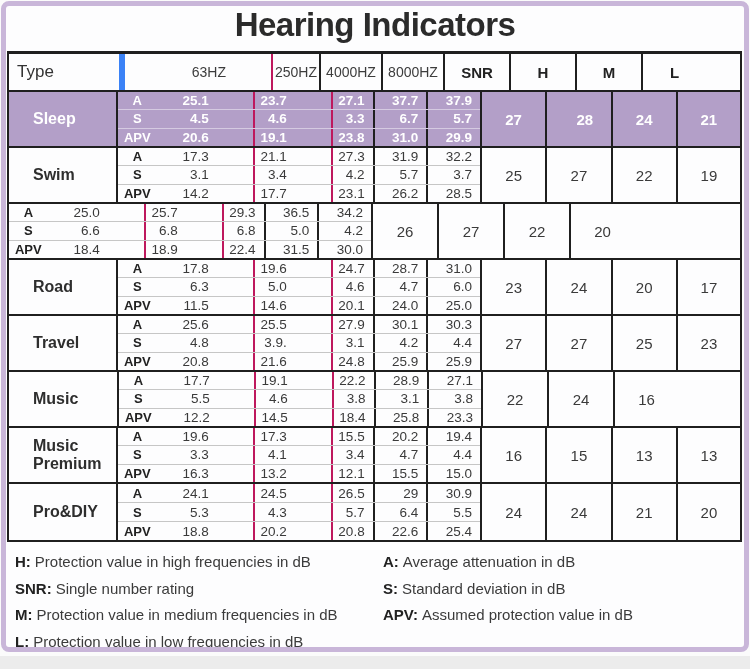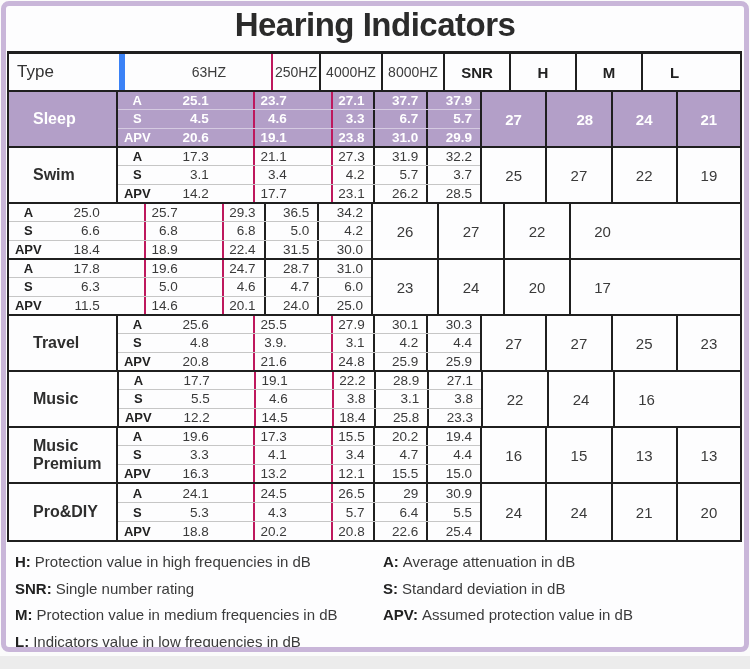--- a/index.html
+++ b/index.html
@@ -188,20 +188,21 @@
               <div class="cell val val-3">31.5</div>
               <div class="cell val val-4">30.0</div>
             </div>
           </div>
           <div class="cell rating-cell" style="width: 66px;">26</div>
           <div class="cell rating-cell" style="width: 66px;">27</div>
           <div class="cell rating-cell" style="width: 66px;">22</div>
           <div class="cell rating-cell" style="width: 65px;">20</div>
         </div>
         <div class="trow">
+          <div class="cell name-cell">Road</div>
           <div class="freq-block">
             <div class="subrow">
               <div class="cell sub-label">A</div>
               <div class="cell val val-0">17.8</div>
               <div class="cell val val-1">19.6</div>
               <div class="cell val val-2">24.7</div>
               <div class="cell val val-3">28.7</div>
               <div class="cell val val-4">31.0</div>
             </div>
             <div class="subrow">
@@ -358,21 +359,21 @@
           <div class="cell rating-cell" style="width: 65px;">20</div>
         </div>
       </div>
   </div>
 
   <div class="legend">
     <div class="legend-col-left" id="legend-left">
         <div class="legend-item"><span class="legend-key">H:</span><span>Protection value in high frequencies in dB</span></div>
         <div class="legend-item"><span class="legend-key">SNR:</span><span>Single number rating</span></div>
         <div class="legend-item"><span class="legend-key">M:</span><span>Protection value in medium frequencies in dB</span></div>
-        <div class="legend-item"><span class="legend-key">L:</span><span>Indicators value in low frequencies in dB</span></div>
+        <div class="legend-item"><span class="legend-key">L:</span><span>Protection value in low frequencies in dB</span></div>
       </div>
     <div class="legend-col-right" id="legend-right">
         <div class="legend-item"><span class="legend-key">A:</span><span>Average attenuation in dB</span></div>
         <div class="legend-item"><span class="legend-key">S:</span><span>Standard deviation in dB</span></div>
         <div class="legend-item"><span class="legend-key">APV:</span><span>Assumed protection value in dB</span></div>
       </div>
   </div>
 </div>
 
 <div class="bottom-strip"></div>

